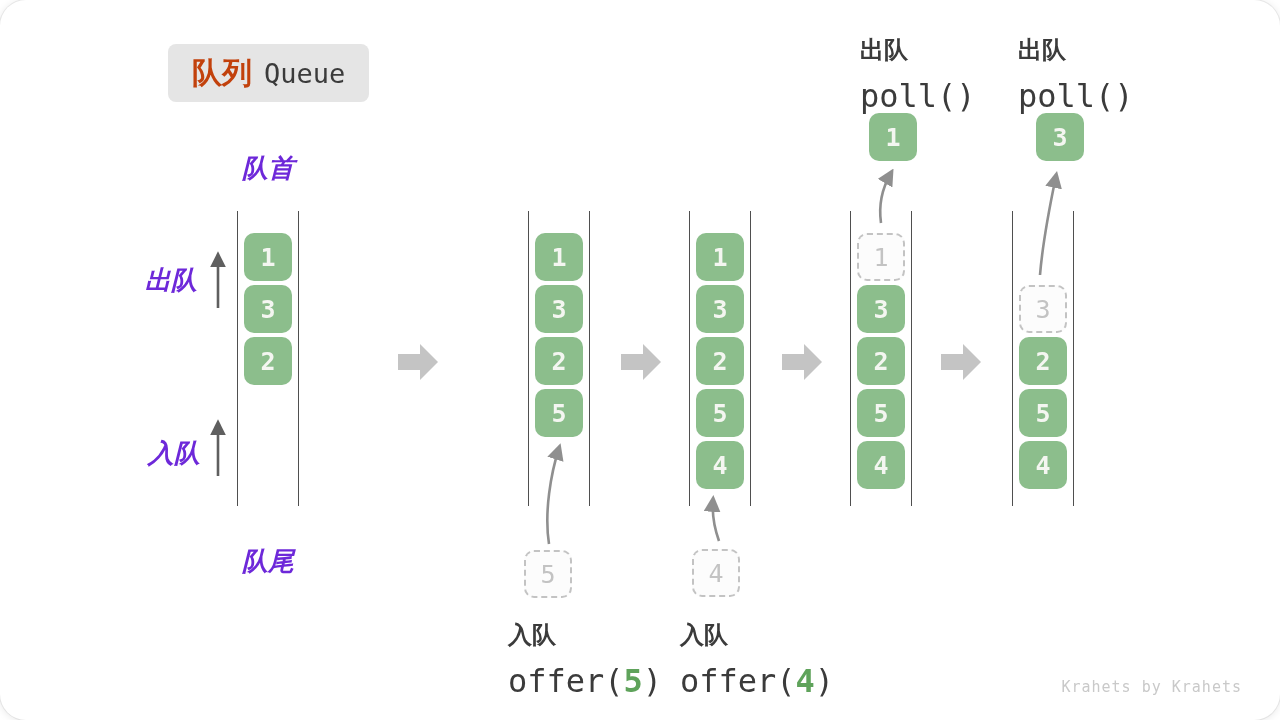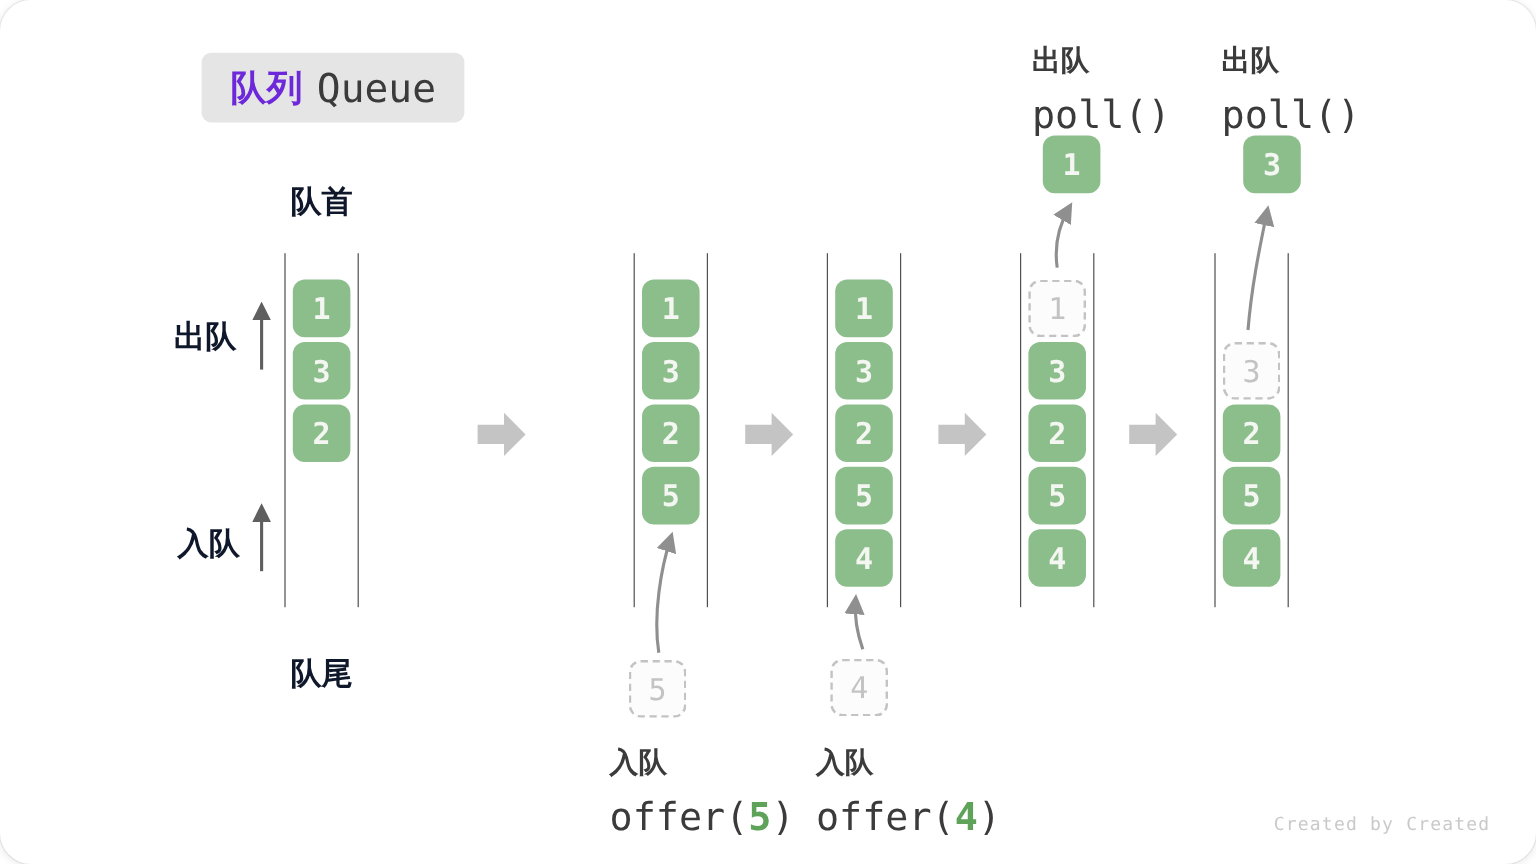--- a/index.html
+++ b/index.html
@@ -5,31 +5,31 @@
   html, body { margin: 0; padding: 0; background: #ffffff; }
   .canvas {
     position: relative;
     width: 1280px; height: 720px;
     background: #ffffff;
     border-radius: 26px;
     box-shadow: 0 1px 8px rgba(0,0,0,0.10), 0 0 0 1px #f0f0f0;
     overflow: hidden;
     font-family: "Liberation Sans", sans-serif;
   }
-  .cjk { font-family: "Liberation Sans", sans-serif; font-weight: 700; color: #0f172a; }
+  .cjk { font-family: "Liberation Sans", sans-serif; font-weight: 700; color: #6d28d9; font-style: italic; }
   .mono { font-family: "DejaVu Sans Mono", monospace; color: #3b3b3b; }
 
   .title-badge {
     position: absolute; left: 168px; top: 44px;
     height: 58px; padding: 0 24px;
     background: #e5e5e5; border-radius: 8px;
     display: flex; align-items: center; gap: 12px;
   }
-  .title-zh { font-size: 30px; font-weight: 700; color: #6d28d9; }
-  .title-en { font-size: 33px; color: #3b3b3b; }
+  .title-zh { font-size: 30px; font-weight: 700; color: #c2410c; }
+  .title-en { font-size: 27px; color: #3b3b3b; }
 
   .abs { position: absolute; }
   .lbl-26 { font-size: 26px; line-height: 1; }
 
   .channel {
     position: absolute; top: 211px; height: 295px; width: 62px;
     border-left: 1.5px solid #4f4f4f; border-right: 1.5px solid #4f4f4f;
     box-sizing: border-box;
   }
   .box {
@@ -143,15 +143,15 @@
     <span class="op-zh">出队</span>
     <span class="op-code">poll()</span>
   </div>
   <div class="box" style="left:1036px; top:113px;">3</div>
   <div class="channel" style="left:1012px;"></div>
   <div class="box ghost" style="left:1019px; top:285px;">3</div>
   <div class="box" style="left:1019px; top:337px;">2</div>
   <div class="box" style="left:1019px; top:389px;">5</div>
   <div class="box" style="left:1019px; top:441px;">4</div>
 
-  <div class="watermark">Created by Created</div>
+  <div class="watermark">Krahets by Krahets</div>
 
 </div>
 
 </body></html>

